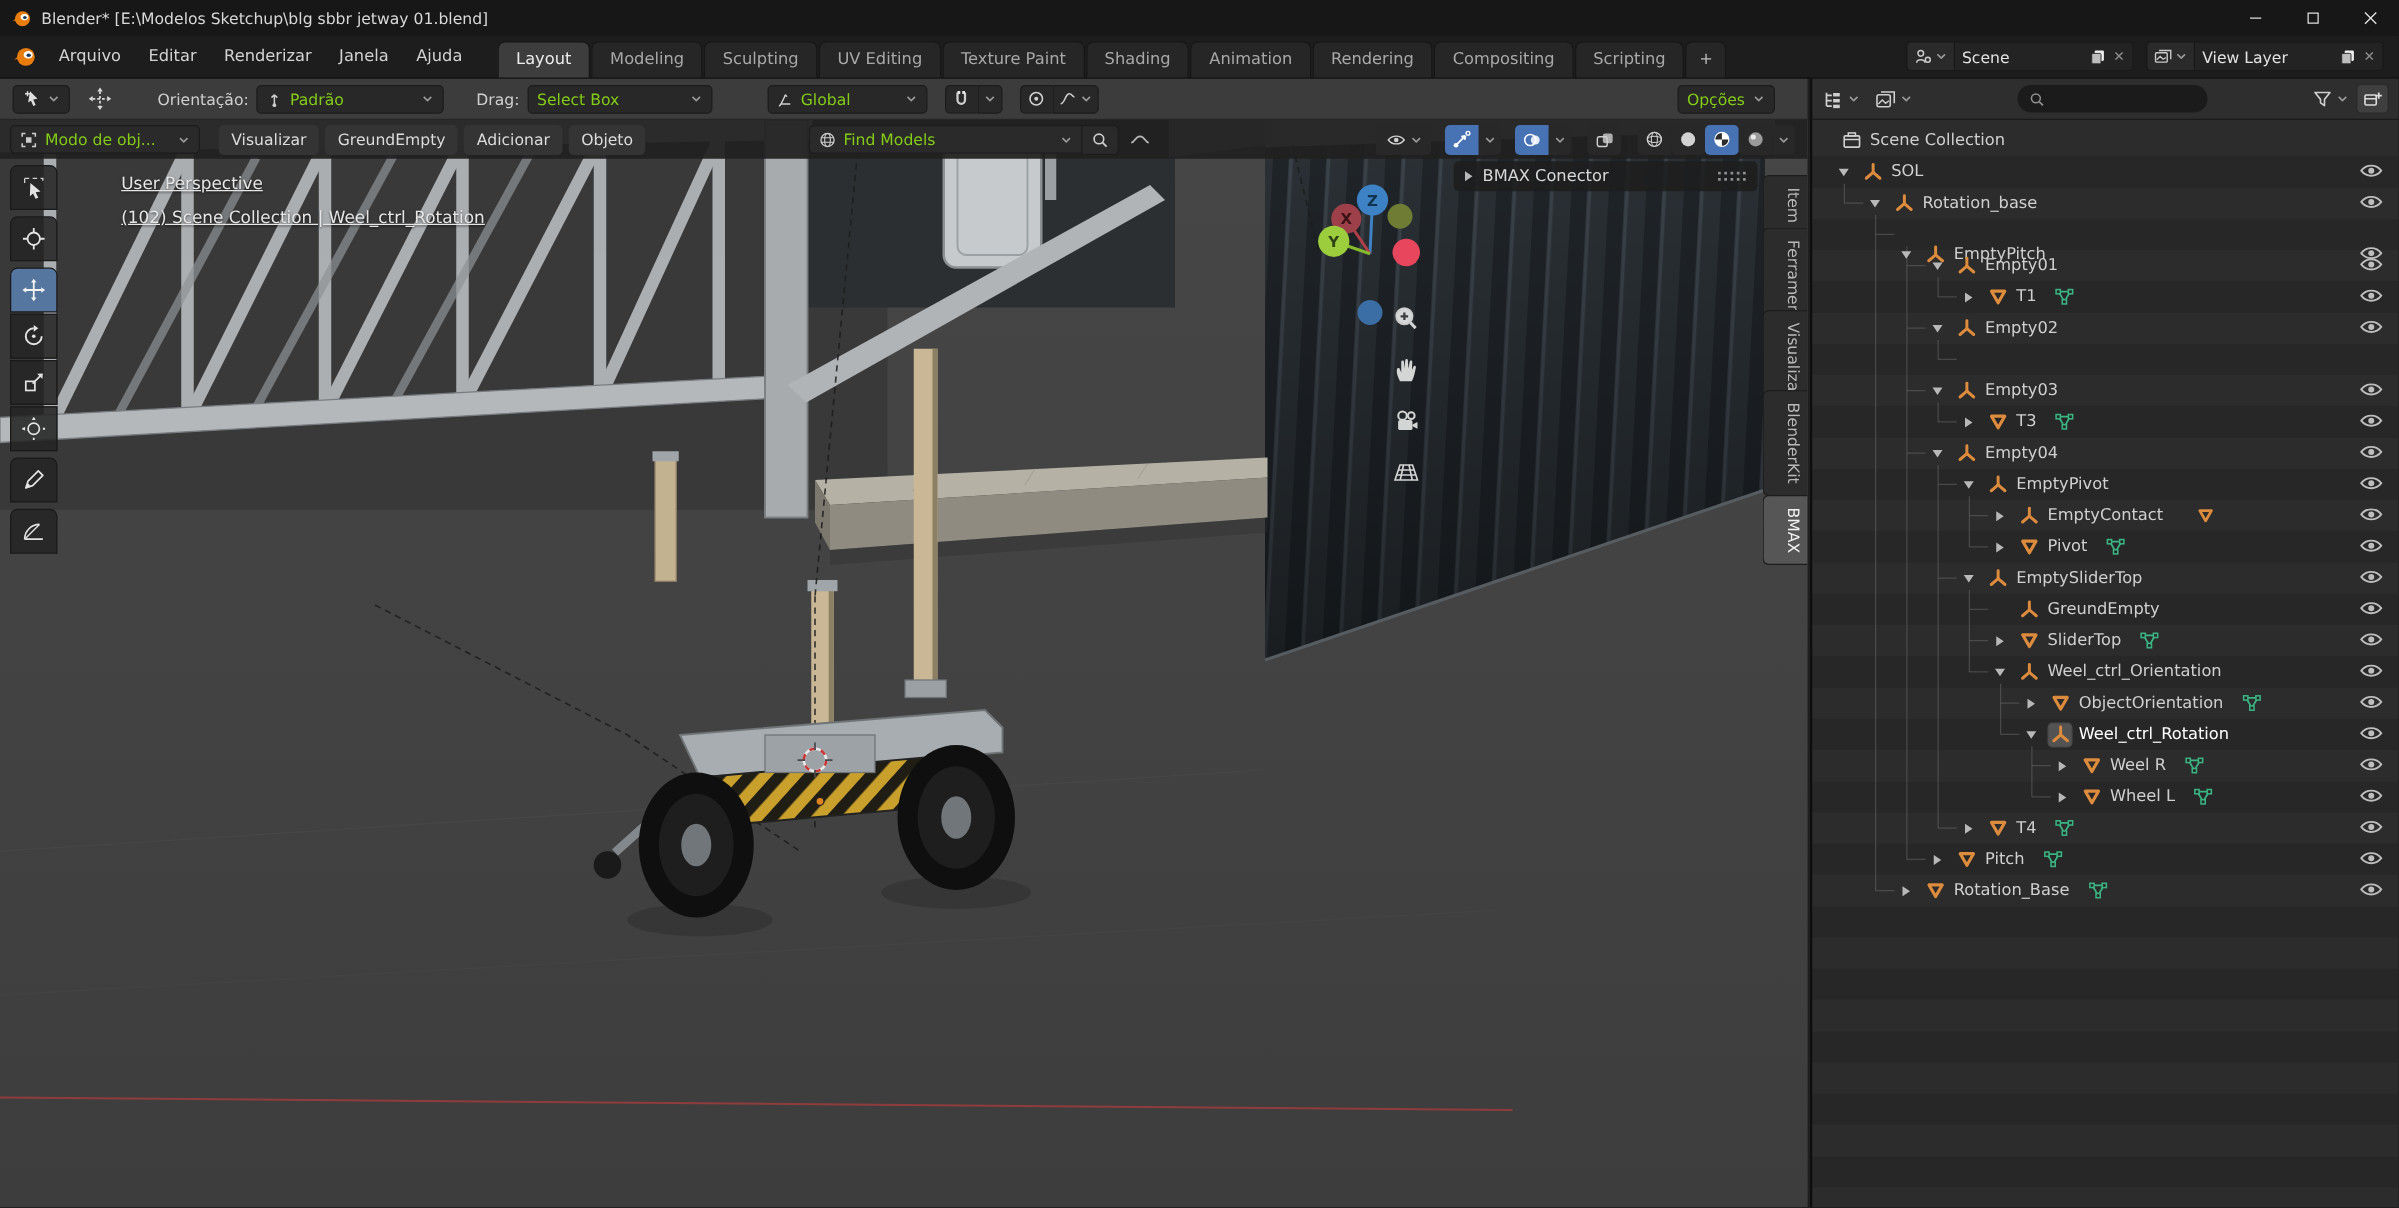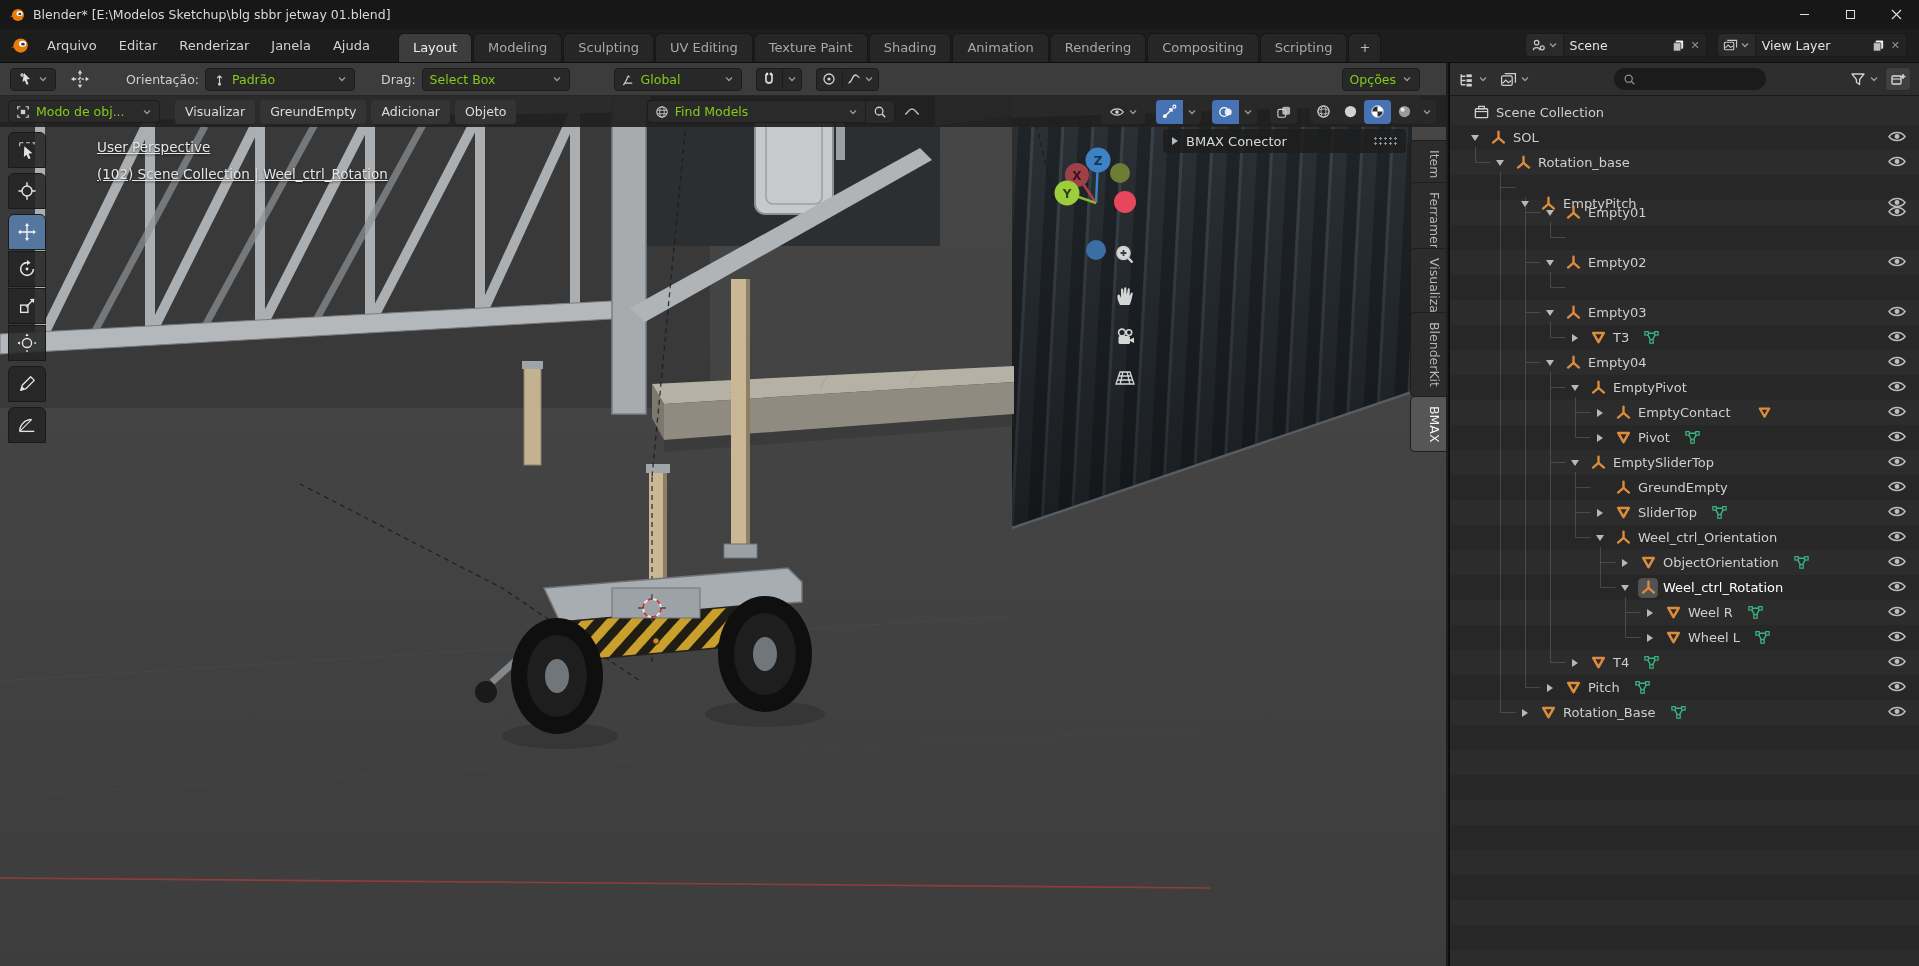--- a/index.html
+++ b/index.html
@@ -831,20 +831,46 @@
               </svg>
             </span>
             <span class="lbl">Empty01</span>
             <span class="eye">
               <svg width="20" height="15" viewBox="0 0 20 14">
                 <path d="M2 7 C6 1.6 14 1.6 18 7 C14 12.4 6 12.4 2 7 Z" fill="none" stroke="#bdbdbd" stroke-width="1.5"></path>
                 <circle cx="10" cy="7" r="2.4" fill="#bdbdbd"></circle>
               </svg>
             </span>
           </div>
+          <div class="olrow" style="top: 129px;">
+            <span style="width: 117px; flex: 0 0 auto;"></span>
+            <span class="arrow">
+              <span class="tri-r"></span>
+            </span>
+            <span class="oicon">
+              <svg width="17" height="17" viewBox="0 0 18 18">
+                <path d="M3.4 4.2 L14.6 4.2 L9 14 Z" fill="none" stroke="#dd8b3d" stroke-width="2.7" stroke-linejoin="round"></path>
+              </svg>
+            </span>
+            <span class="lbl">T1</span>
+            <span class="badge">
+              <svg width="17" height="17" viewBox="0 0 18 18">
+                <path d="M4 4.5 L14 4.5 L9 13 Z" fill="none" stroke="#3ab583" stroke-width="1.5"></path>
+                <rect x="2" y="2.8" width="3.6" height="3.6" fill="#262626" stroke="#3ab583" stroke-width="1.3"></rect>
+                <rect x="12.4" y="2.8" width="3.6" height="3.6" fill="#262626" stroke="#3ab583" stroke-width="1.3"></rect>
+                <rect x="7.2" y="11.4" width="3.6" height="3.6" fill="#262626" stroke="#3ab583" stroke-width="1.3"></rect>
+              </svg>
+            </span>
+            <span class="eye">
+              <svg width="20" height="15" viewBox="0 0 20 14">
+                <path d="M2 7 C6 1.6 14 1.6 18 7 C14 12.4 6 12.4 2 7 Z" fill="none" stroke="#bdbdbd" stroke-width="1.5"></path>
+                <circle cx="10" cy="7" r="2.4" fill="#bdbdbd"></circle>
+              </svg>
+            </span>
+          </div>
           <div class="olrow" style="top: 154px;">
             <span style="width: 92px; flex: 0 0 auto;"></span>
             <span class="arrow">
               <span class="tri-d"></span>
             </span>
             <span class="oicon">
               <svg width="17" height="17" viewBox="0 0 18 18">
                 <g stroke="#dd8b3d" stroke-width="2.5" stroke-linecap="round" fill="none">
                   <path d="M9 9.5 L9 2.8"></path>
                   <path d="M9 9.5 L3.2 14.4"></path>

